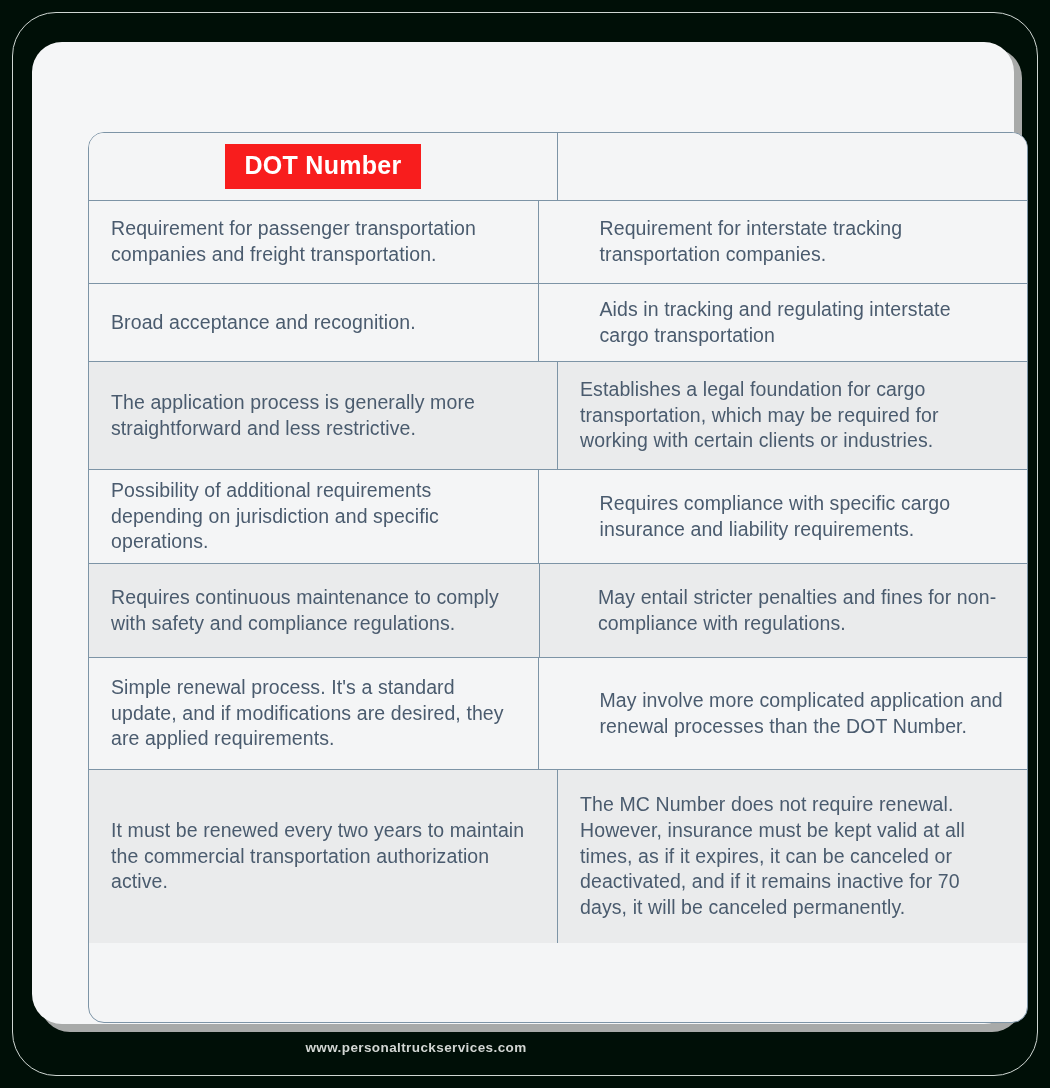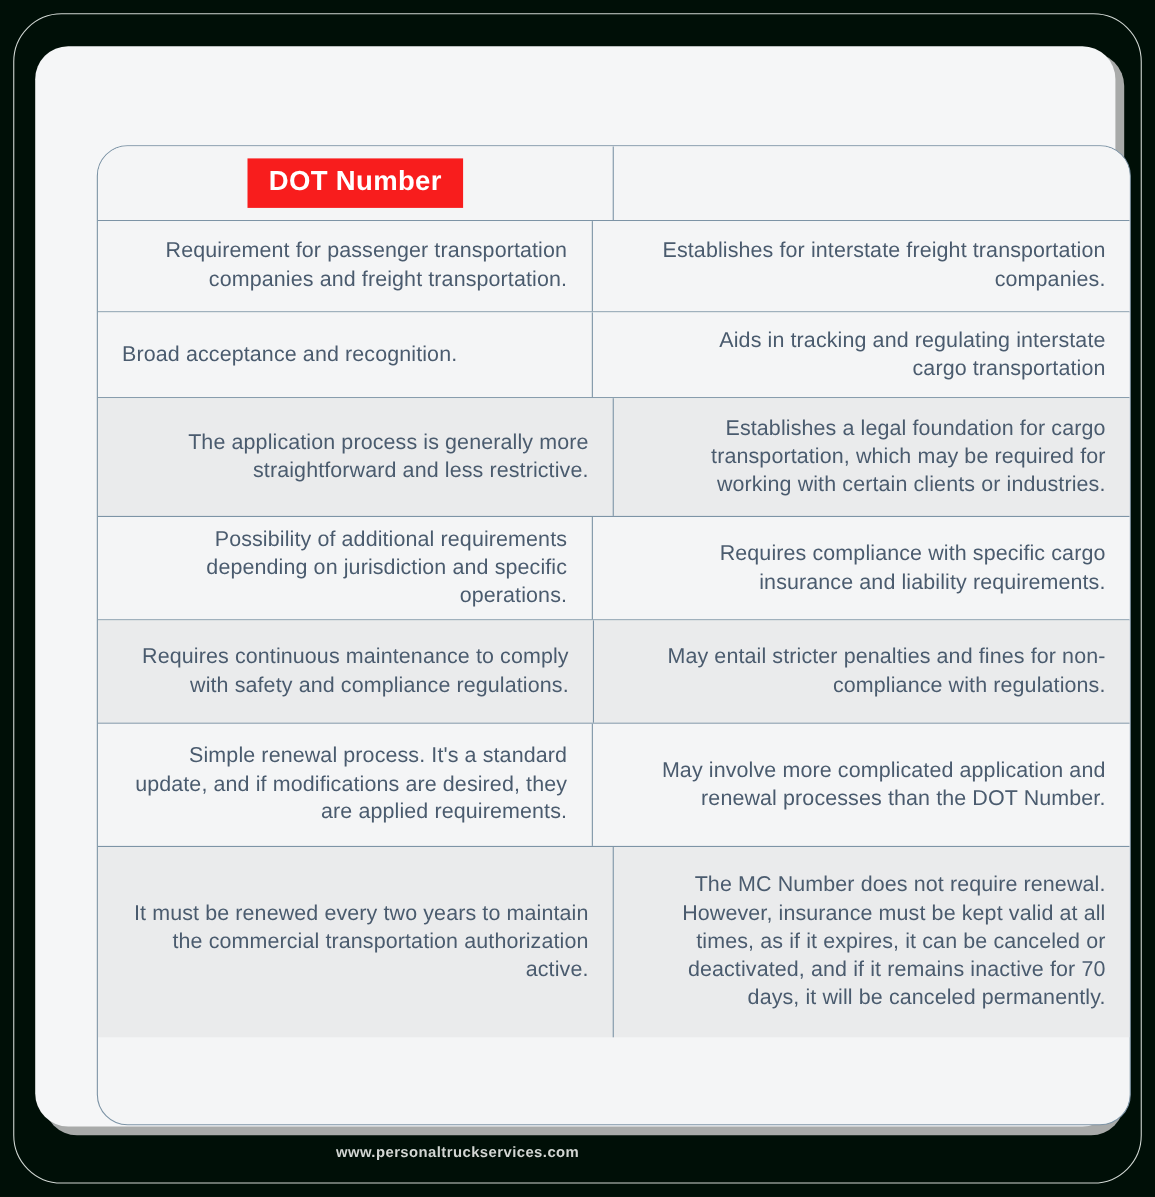--- a/index.html
+++ b/index.html
@@ -62,24 +62,23 @@
     border-radius: 30px;
   }
 
   #comparison-table {
     position: absolute;
     left: 56px;
     top: 90px;
     width: 940px;
     height: 891px;
     border: 1px solid #7d94a6;
-    border-radius: 28px;
+    border-radius: 16px;
     overflow: hidden;
     background: #f4f5f6;
-    text-align: right;
   }
 
   .t-row {
     display: flex;
     width: 100%;
     border-bottom: 1px solid #7d94a6;
   }
   .t-row:last-child { border-bottom: none; }
 
   .t-row.shade-a { background: #f4f5f6; gap: 39px; }
@@ -157,21 +156,21 @@
     <div id="comparison-table">
 
       <div id="header-row">
         <div class="head-cell left">
           <span class="head-badge">DOT Number</span>
         </div>
       </div>
 
       <div class="t-row shade-a" id="r1">
         <div class="t-cell left">Requirement for passenger transportation companies and freight transportation.</div>
-        <div class="t-cell">Establishes for interstate freight transportation companies.</div>
+        <div class="t-cell">Requirement for interstate tracking transportation companies.</div>
       </div>
 
 
       <div class="t-row shade-a" id="r3">
         <div class="t-cell left">Broad acceptance and recognition.</div>
         <div class="t-cell">Aids in tracking and regulating interstate cargo transportation</div>
       </div>
 
       <div class="t-row shade-b" id="r4">
         <div class="t-cell left">The application process is generally more straightforward and less restrictive.</div>

